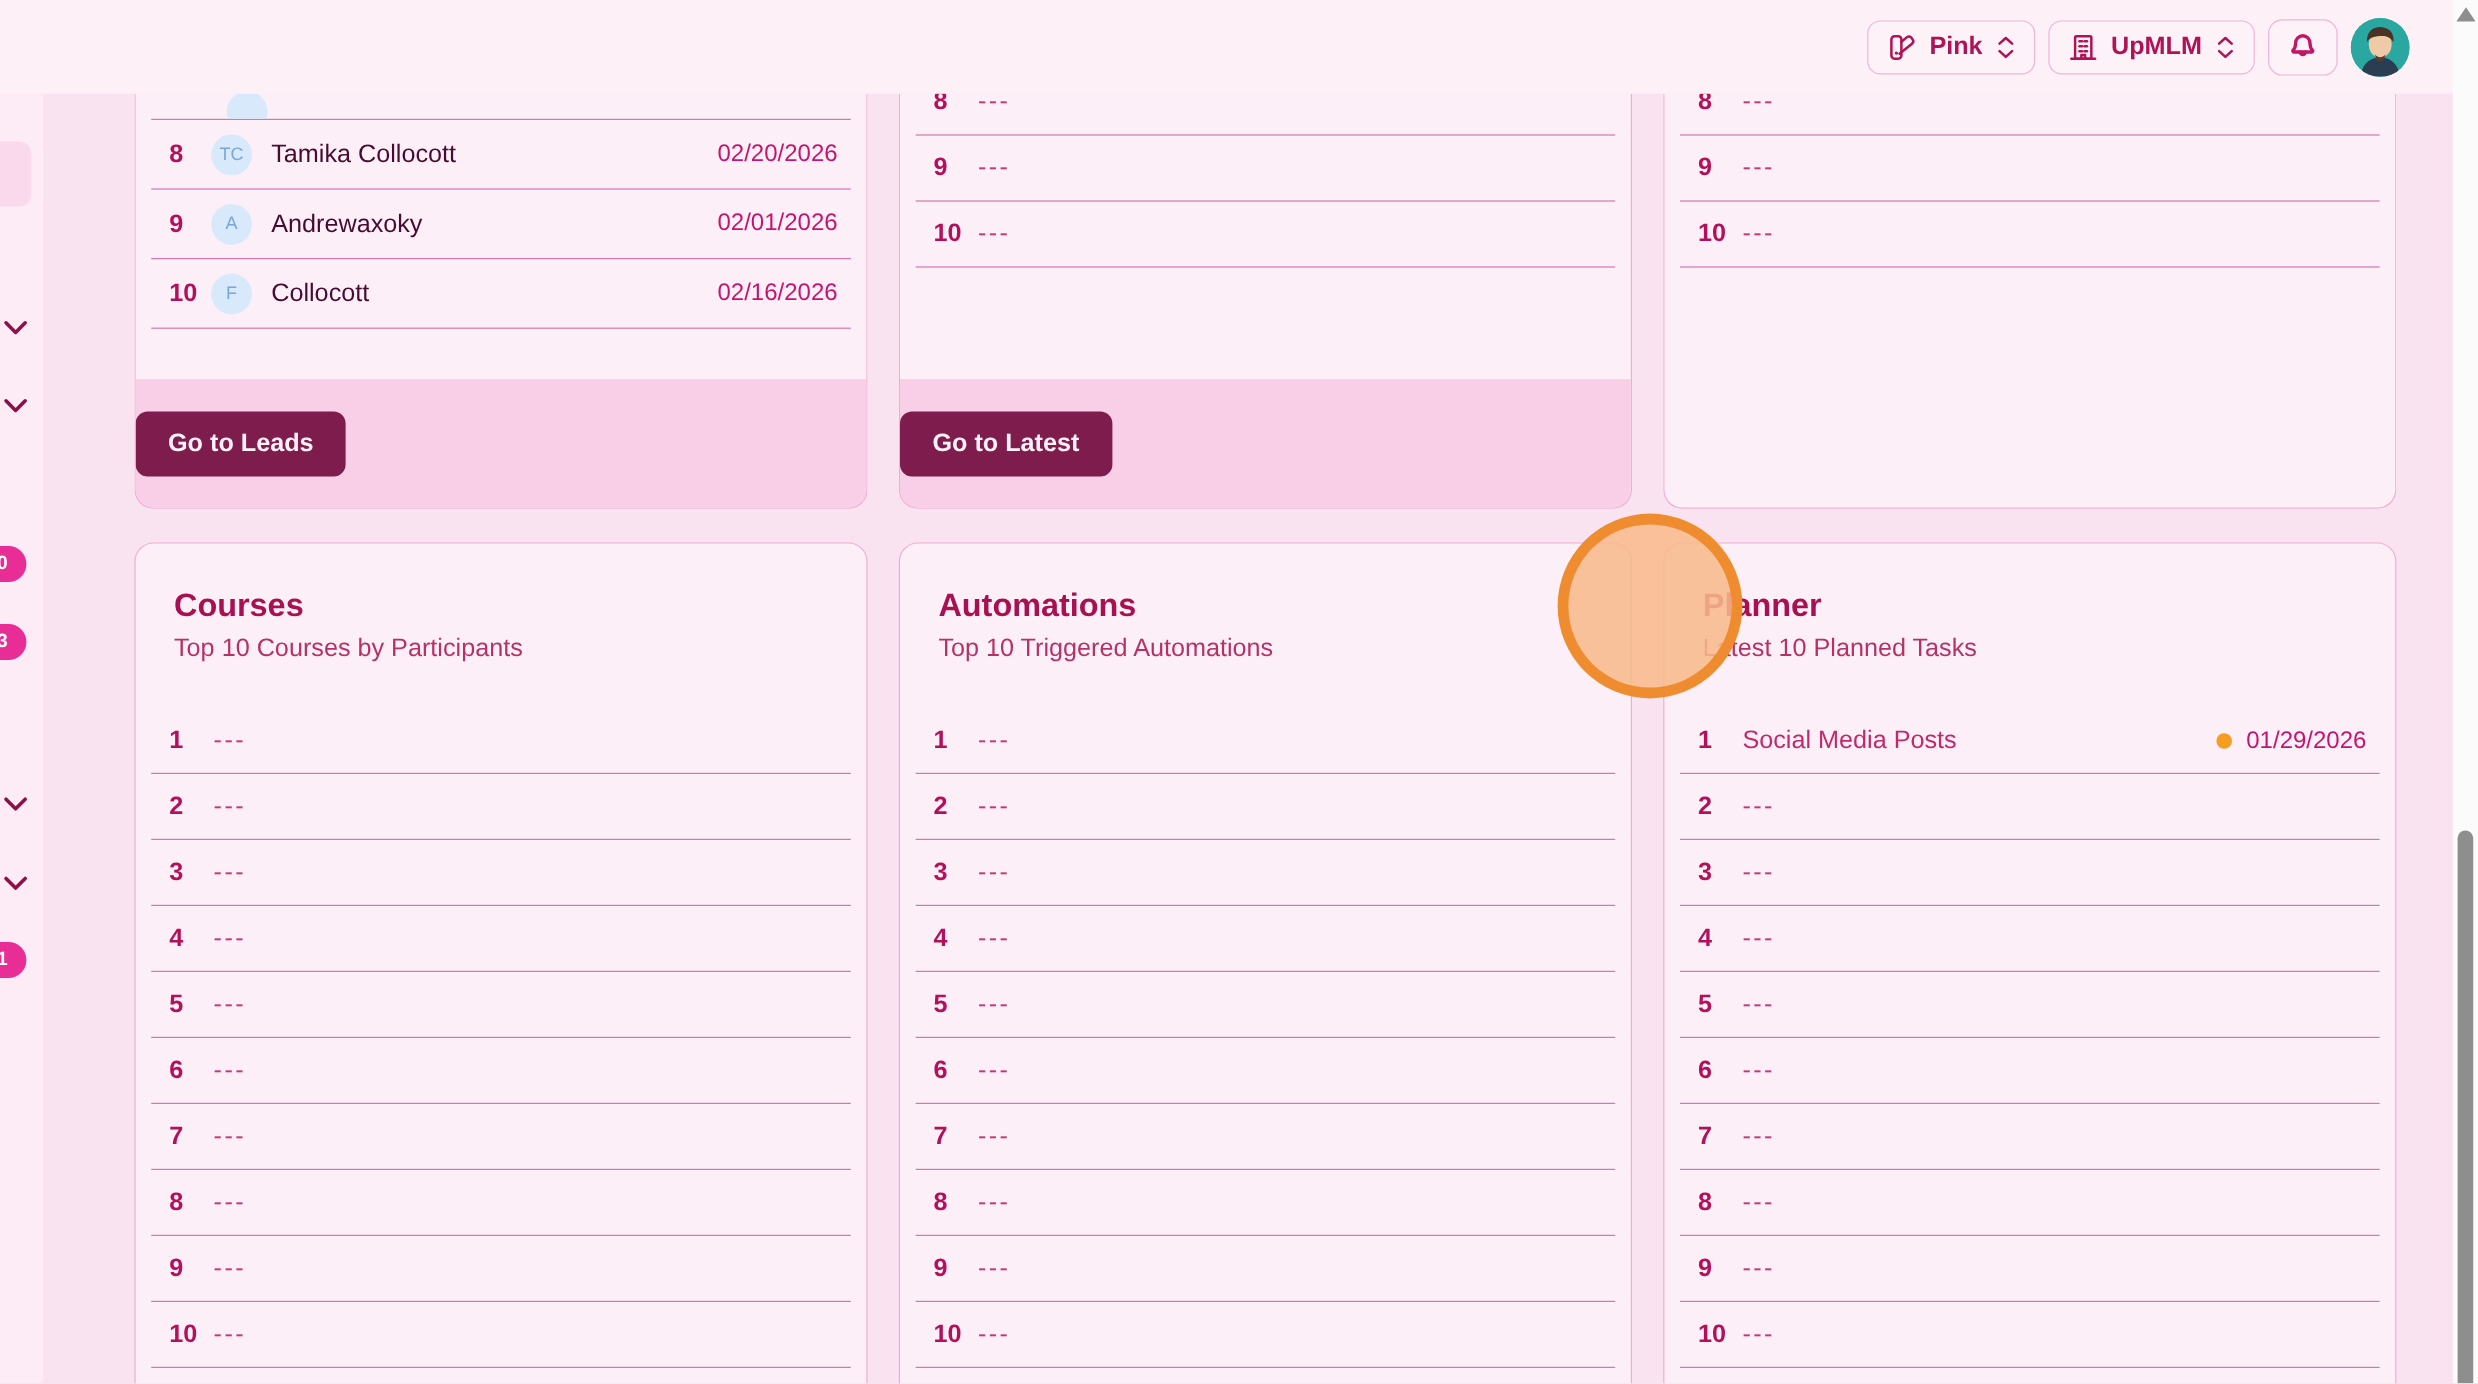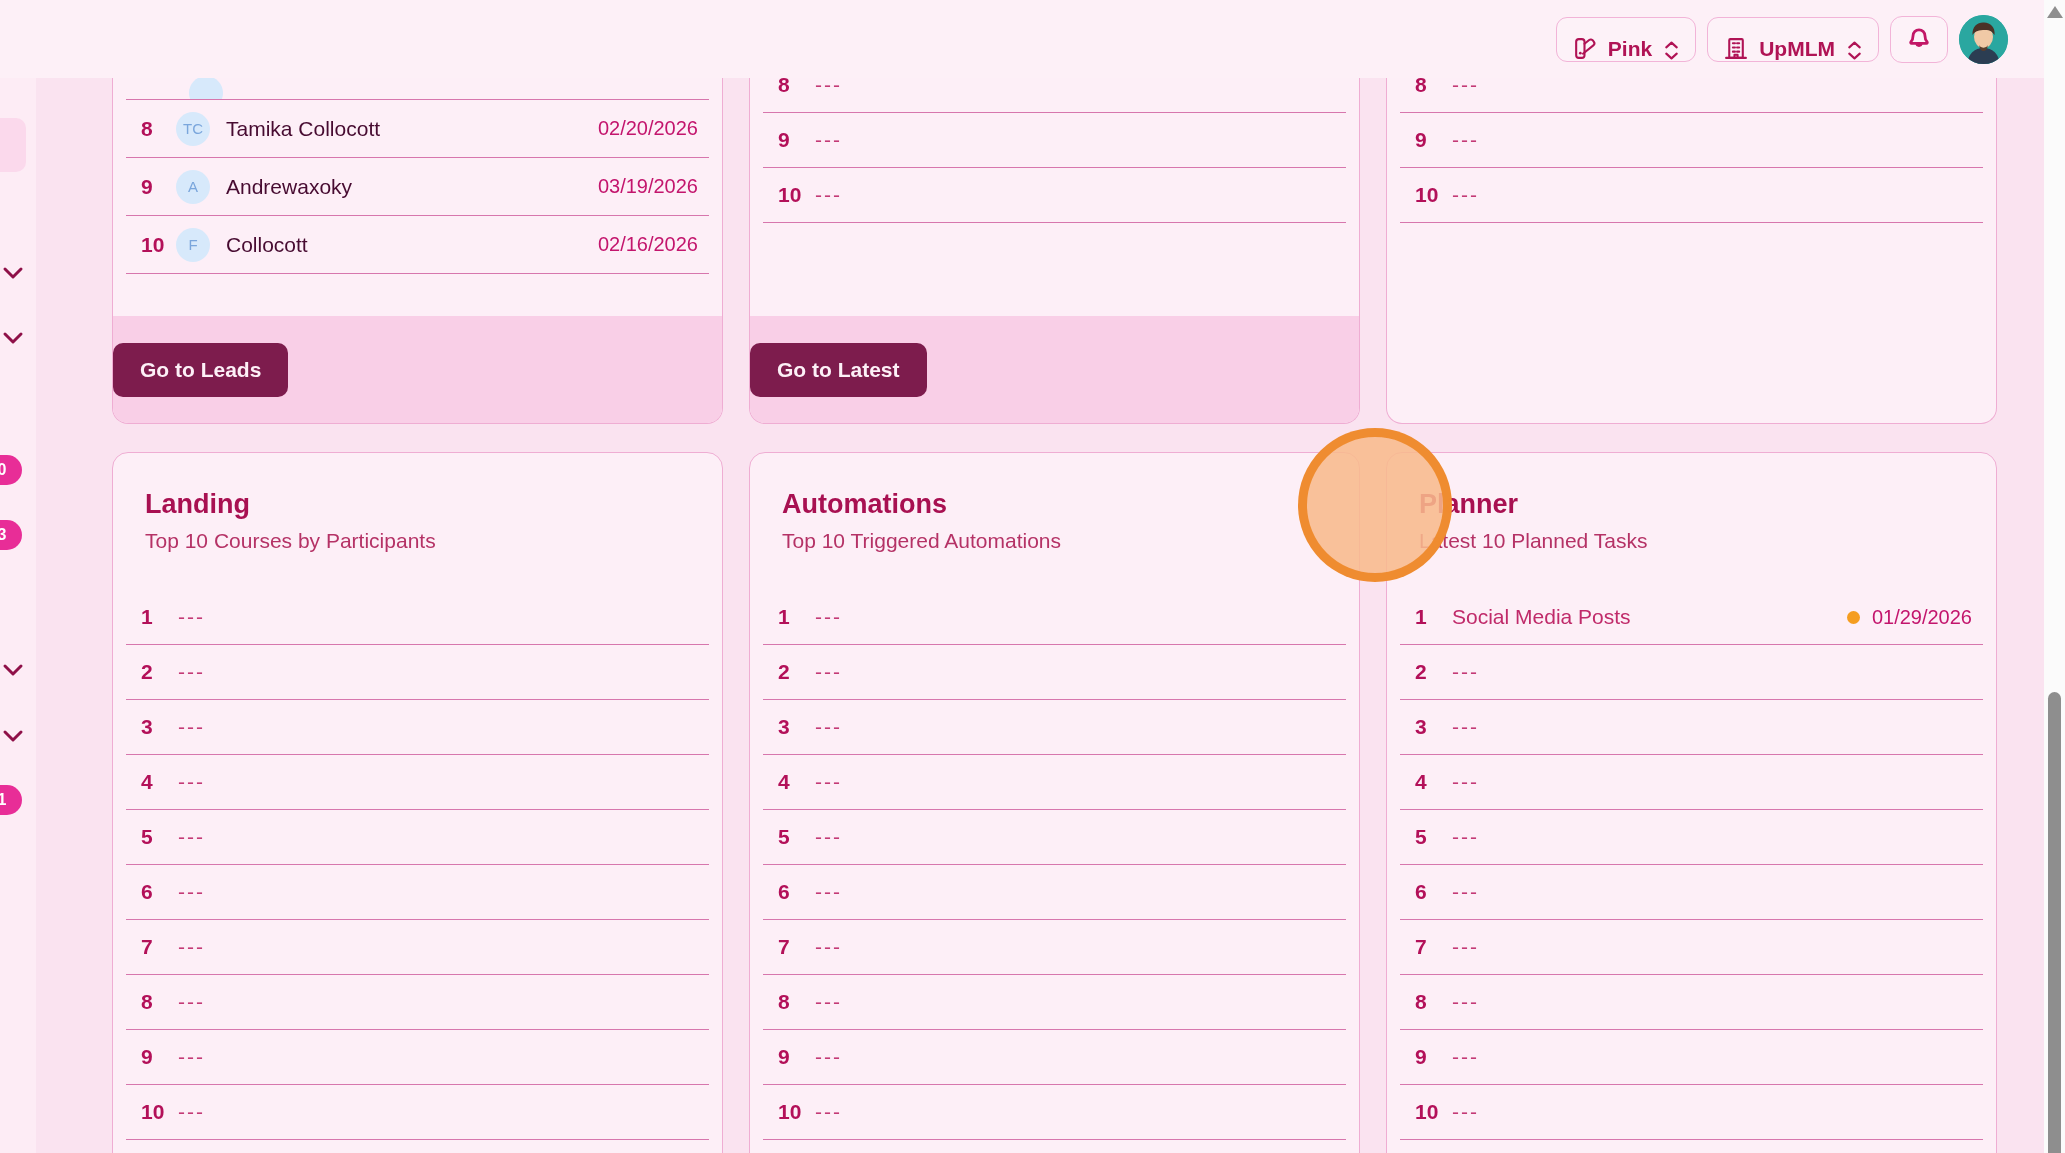--- a/index.html
+++ b/index.html
@@ -3,21 +3,21 @@
 <meta charset="utf-8">
 <style>
   * { margin:0; padding:0; box-sizing:border-box; }
   html,body { width:2065px; height:1153px; overflow:hidden; }
   body { font-family:"Liberation Sans", sans-serif; background:#fae3f0; }
   .screen { position:relative; width:2065px; height:1153px; overflow:hidden; background:#fae3f0; }
 
   
   .header { position:absolute; left:0; top:0; width:2065px; height:78px; background:#fdf0f7; z-index:30; }
   .header-right { position:absolute; right:57px; top:0; height:78px; display:flex; align-items:center; gap:11px; }
-  .hbtn { display:flex; align-items:flex-end; gap:11px; height:45px; padding:0 15px; border:1.5px solid #f2b4d8;
+  .hbtn { display:flex; align-items:center; gap:11px; height:45px; padding:0 15px; border:1.5px solid #f2b4d8;
           border-radius:11px; background:#fdf2f8; color:#b01355; font-size:21px; font-weight:600; cursor:pointer; }
   .hbtn svg { display:block; }
   .bell-btn { display:flex; align-items:center; justify-content:center; width:58px; height:47px;
               border:1.5px solid #f2b4d8; border-radius:12px; background:#fdf2f8; cursor:pointer; }
   .avatar { width:49px; height:49px; border-radius:50%; overflow:hidden; background:#2aa7a0; }
   .avatar svg { display:block; }
 
   
   .scrollbar { position:absolute; right:0; top:0; width:21px; height:1153px; background:#fbfbfb; z-index:60; }
   .scroll-up { position:absolute; top:6px; left:3px; width:0; height:0;
@@ -105,21 +105,21 @@
           <div class="row av">
     <span class="rank">8</span>
     <span class="av-circle">TC</span>
     <span class="name">Tamika Collocott</span>
     <span class="date">02/20/2026</span>
   </div>
           <div class="row av">
     <span class="rank">9</span>
     <span class="av-circle">A</span>
     <span class="name">Andrewaxoky</span>
-    <span class="date">03/19/2026</span>
+    <span class="date">02/01/2026</span>
   </div>
           <div class="row av">
     <span class="rank">10</span>
     <span class="av-circle">F</span>
     <span class="name">Collocott</span>
     <span class="date">02/16/2026</span>
   </div>
         </div>
     </div>
     <div class="card-footer">
@@ -162,21 +162,21 @@
   </div>
           <div class="row slim">
     <span class="rank">10</span>
     <span class="dashes">---</span>
   </div>
         </div>
     </div>
   </div>
 
   <div class="card bottom col-0">
-    <div class="card-title">Landing</div>
+    <div class="card-title">Courses</div>
     <div class="card-subtitle">Top 10 Courses by Participants</div>
     <div class="bottomlist">
         <div class="row slim">
     <span class="rank">1</span>
     <span class="dashes">---</span>
   </div>
         <div class="row slim">
     <span class="rank">2</span>
     <span class="dashes">---</span>
   </div>

